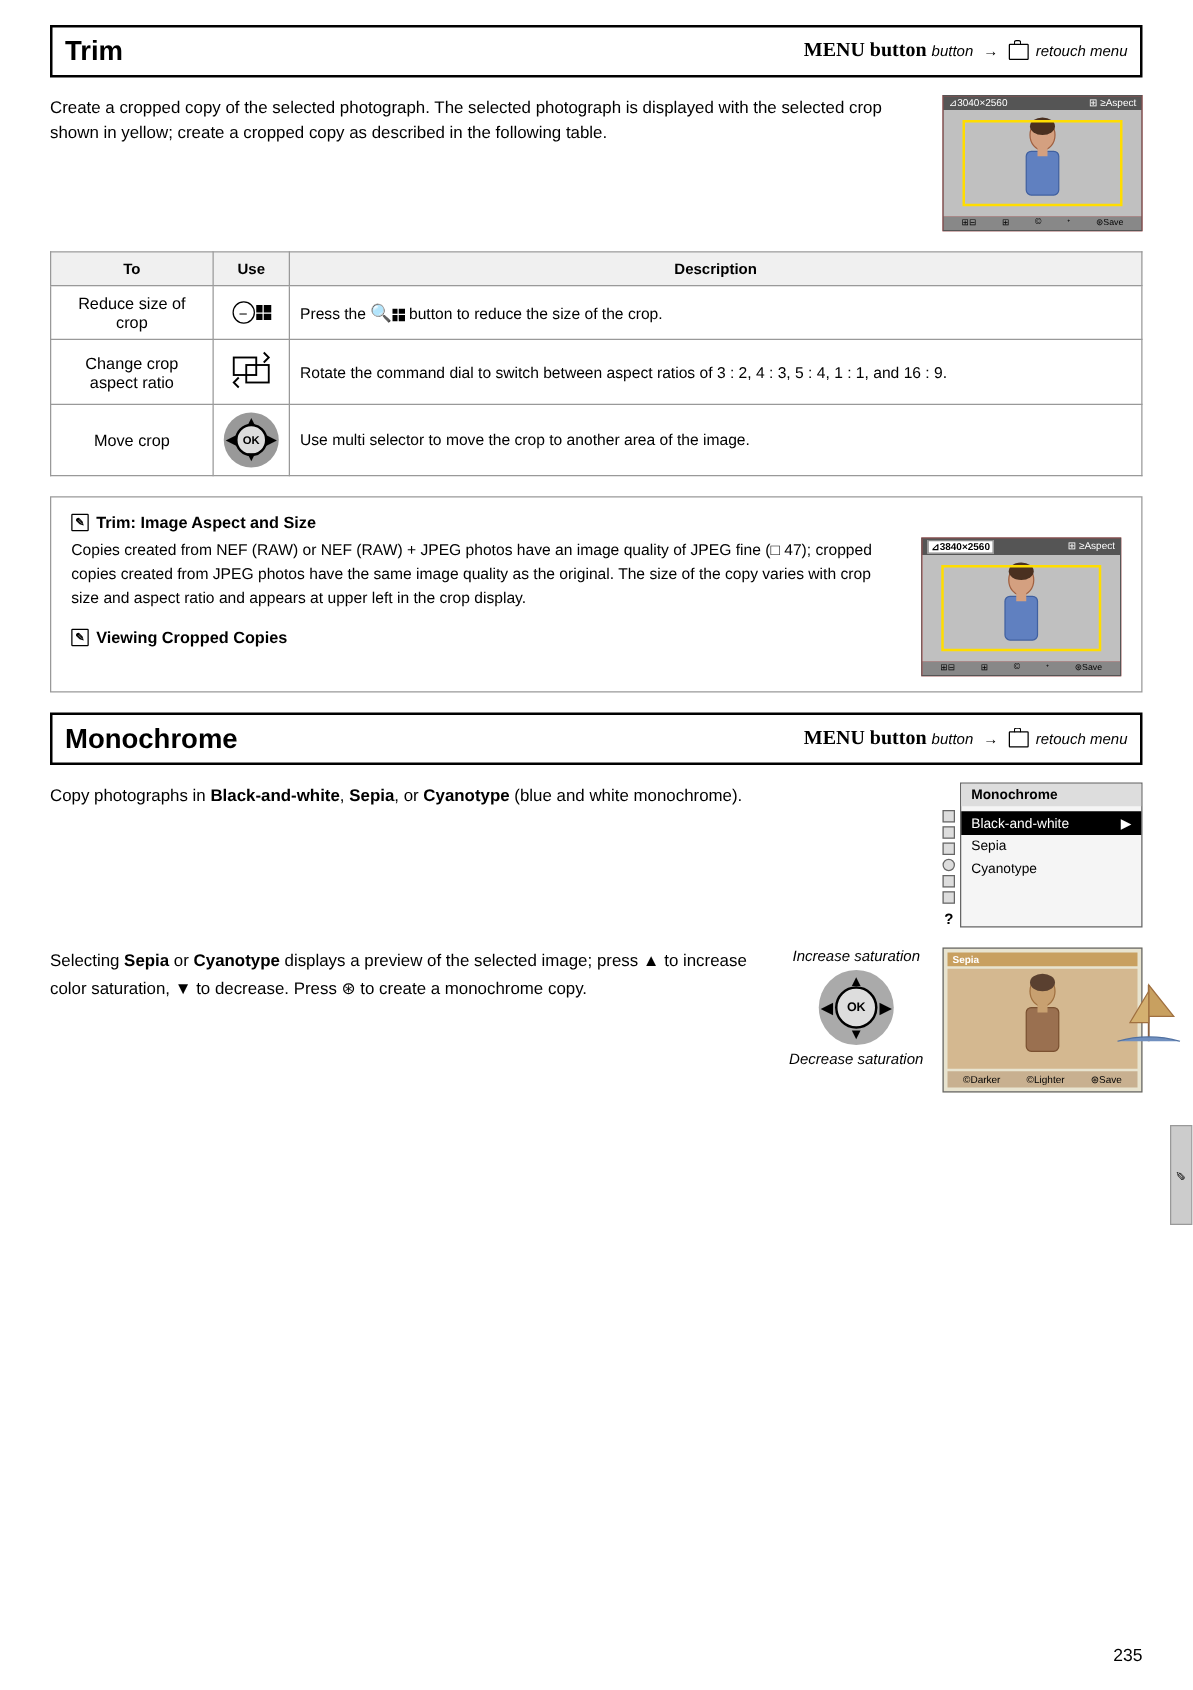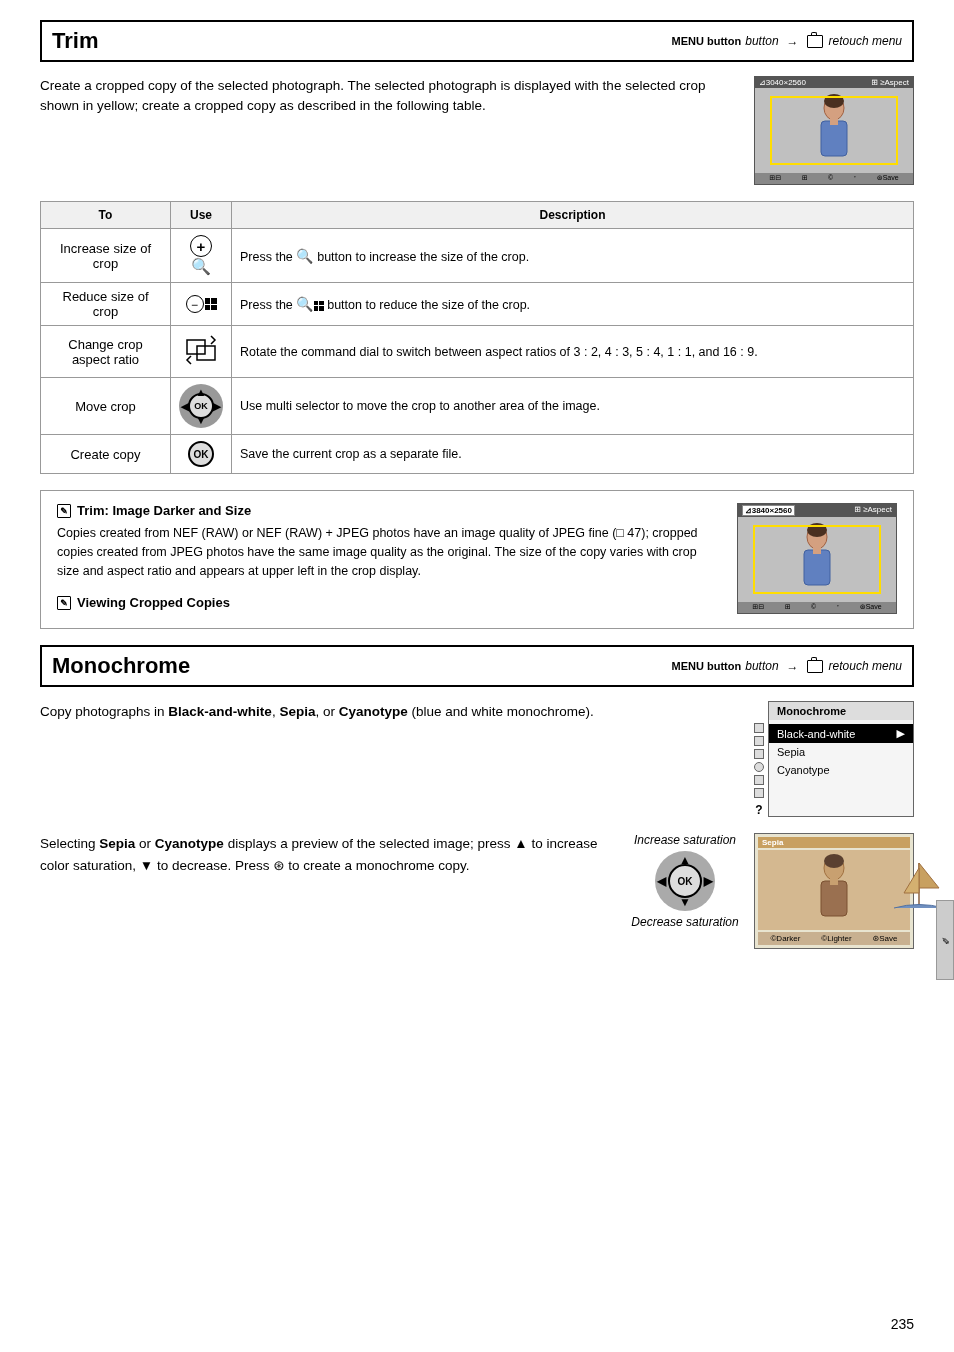--- a/index.html
+++ b/index.html
@@ -37,23 +37,23 @@
     }
 
     .menu-path {
       font-size: 12px;
       display: flex;
       align-items: center;
       gap: 4px;
     }
 
     .menu-path .menu-word {
-      font-family: Liberation Sans, sans-serif;
+      font-family: Liberation Serif, serif;
       font-weight: bold;
-      font-size: 11px;
+      font-size: 16px;
     }
 
     
     .intro-section {
       display: flex;
       justify-content: space-between;
       margin-bottom: 16px;
     }
 
     .intro-text {
@@ -372,28 +372,20 @@
 
   <table class="trim-table">
     <thead>
       <tr>
         <th>To</th>
         <th>Use</th>
         <th>Description</th>
       </tr>
     </thead>
     <tbody>
-      <tr>
-        <td>Increase size of crop</td>
-        <td>
-          <span style="display:inline-block; width:22px; height:22px; border:1.5px solid #000; border-radius:50%; position:relative; vertical-align:middle; text-align:center; line-height:22px; font-size:15px; font-weight:bold;">+</span>
-          <span style="font-size:16px; vertical-align:middle;">🔍</span>
-        </td>
-        <td>Press the <span style="font-size:14px;">🔍</span> button to increase the size of the crop.</td>
-      </tr>
       <tr>
         <td>Reduce size of crop</td>
         <td>
           <span style="display:inline-flex; align-items:center; gap:1px; vertical-align:middle;">
             <span style="display:inline-block; width:18px; height:18px; border:1.5px solid #000; border-radius:50%; text-align:center; line-height:18px; font-size:12px;">−</span>
             <span style="display:inline-grid; grid-template-columns:1fr 1fr; gap:1px; width:12px; height:12px;">
               <span style="background:#000;"></span>
               <span style="background:#000;"></span>
               <span style="background:#000;"></span>
               <span style="background:#000;"></span>
@@ -430,47 +422,40 @@
             <span style="position:absolute; width:44px; height:44px; border-radius:50%; background:#999; top:0; left:0;"></span>
             <span style="position:absolute; width:26px; height:26px; border:2px solid #000; border-radius:50%; top:50%; left:50%; transform:translate(-50%,-50%); display:flex; align-items:center; justify-content:center; font-size:9px; font-weight:bold; background:#ddd; z-index:2;">OK</span>
             <span style="position:absolute; top:2px; left:50%; transform:translateX(-50%); font-size:11px; font-weight:bold; z-index:3;">▲</span>
             <span style="position:absolute; bottom:2px; left:50%; transform:translateX(-50%); font-size:11px; font-weight:bold; z-index:3;">▼</span>
             <span style="position:absolute; left:2px; top:50%; transform:translateY(-50%); font-size:11px; font-weight:bold; z-index:3;">◀</span>
             <span style="position:absolute; right:2px; top:50%; transform:translateY(-50%); font-size:11px; font-weight:bold; z-index:3;">▶</span>
           </span>
         </td>
         <td>Use multi selector to move the crop to another area of the image.</td>
       </tr>
-      <tr>
-        <td>Create copy</td>
-        <td>
-          <span style="display:inline-flex; width:26px; height:26px; border:2px solid #000; border-radius:50%; align-items:center; justify-content:center; font-size:10px; font-weight:bold; background:#ddd; vertical-align:middle;">OK</span>
-        </td>
-        <td>Save the current crop as a separate file.</td>
-      </tr>
     </tbody>
   </table>
 
   <div class="note-box">
     <div class="note-content">
       <div class="note-title">
         <span style="display:inline-block; width:14px; height:14px; border:1.5px solid #000; border-radius:1px; text-align:center; line-height:13px; font-size:9px;">✎</span>
-        <span>Trim: Image Darker and Size</span>
+        <span>Trim: Image Aspect and Size</span>
       </div>
       <p class="note-text">
         Copies created from NEF (RAW) or NEF (RAW) + JPEG photos have an image quality of JPEG fine (□ 47); cropped copies created from JPEG photos have the same image quality as the original.  The size of the copy varies with crop size and aspect ratio and appears at upper left in the crop display.
       </p>
       <br>
       <div class="note-title">
         <span style="display:inline-block; width:14px; height:14px; border:1.5px solid #000; border-radius:1px; text-align:center; line-height:13px; font-size:9px;">✎</span>
         <span>Viewing Cropped Copies</span>
       </div>
     </div>
     <div class="note-image">
-      <div class="cam-frame" style="">
+      <div class="cam-frame" style="margin-top:20px;">
         <div class="cam-top-bar">
           <span style="background:#fff; color:#000; padding:0 2px; font-weight:bold; font-size:8px; border:1px solid #888;">⊿3840×2560</span>
           <span>⊞ ≥Aspect</span>
         </div>
         <div class="cam-image-area">
           <div class="crop-overlay"></div>
           <svg class="person-svg" viewBox="0 0 50 75" xmlns="http://www.w3.org/2000/svg">
             <ellipse cx="25" cy="15" rx="10" ry="12" fill="#d4a080" stroke="#a06040" stroke-width="1"></ellipse>
             <ellipse cx="25" cy="8" rx="10" ry="7" fill="#4a3020"></ellipse>
             <rect x="12" y="28" width="26" height="35" rx="4" fill="#6080c0" stroke="#4060a0" stroke-width="1"></rect>

